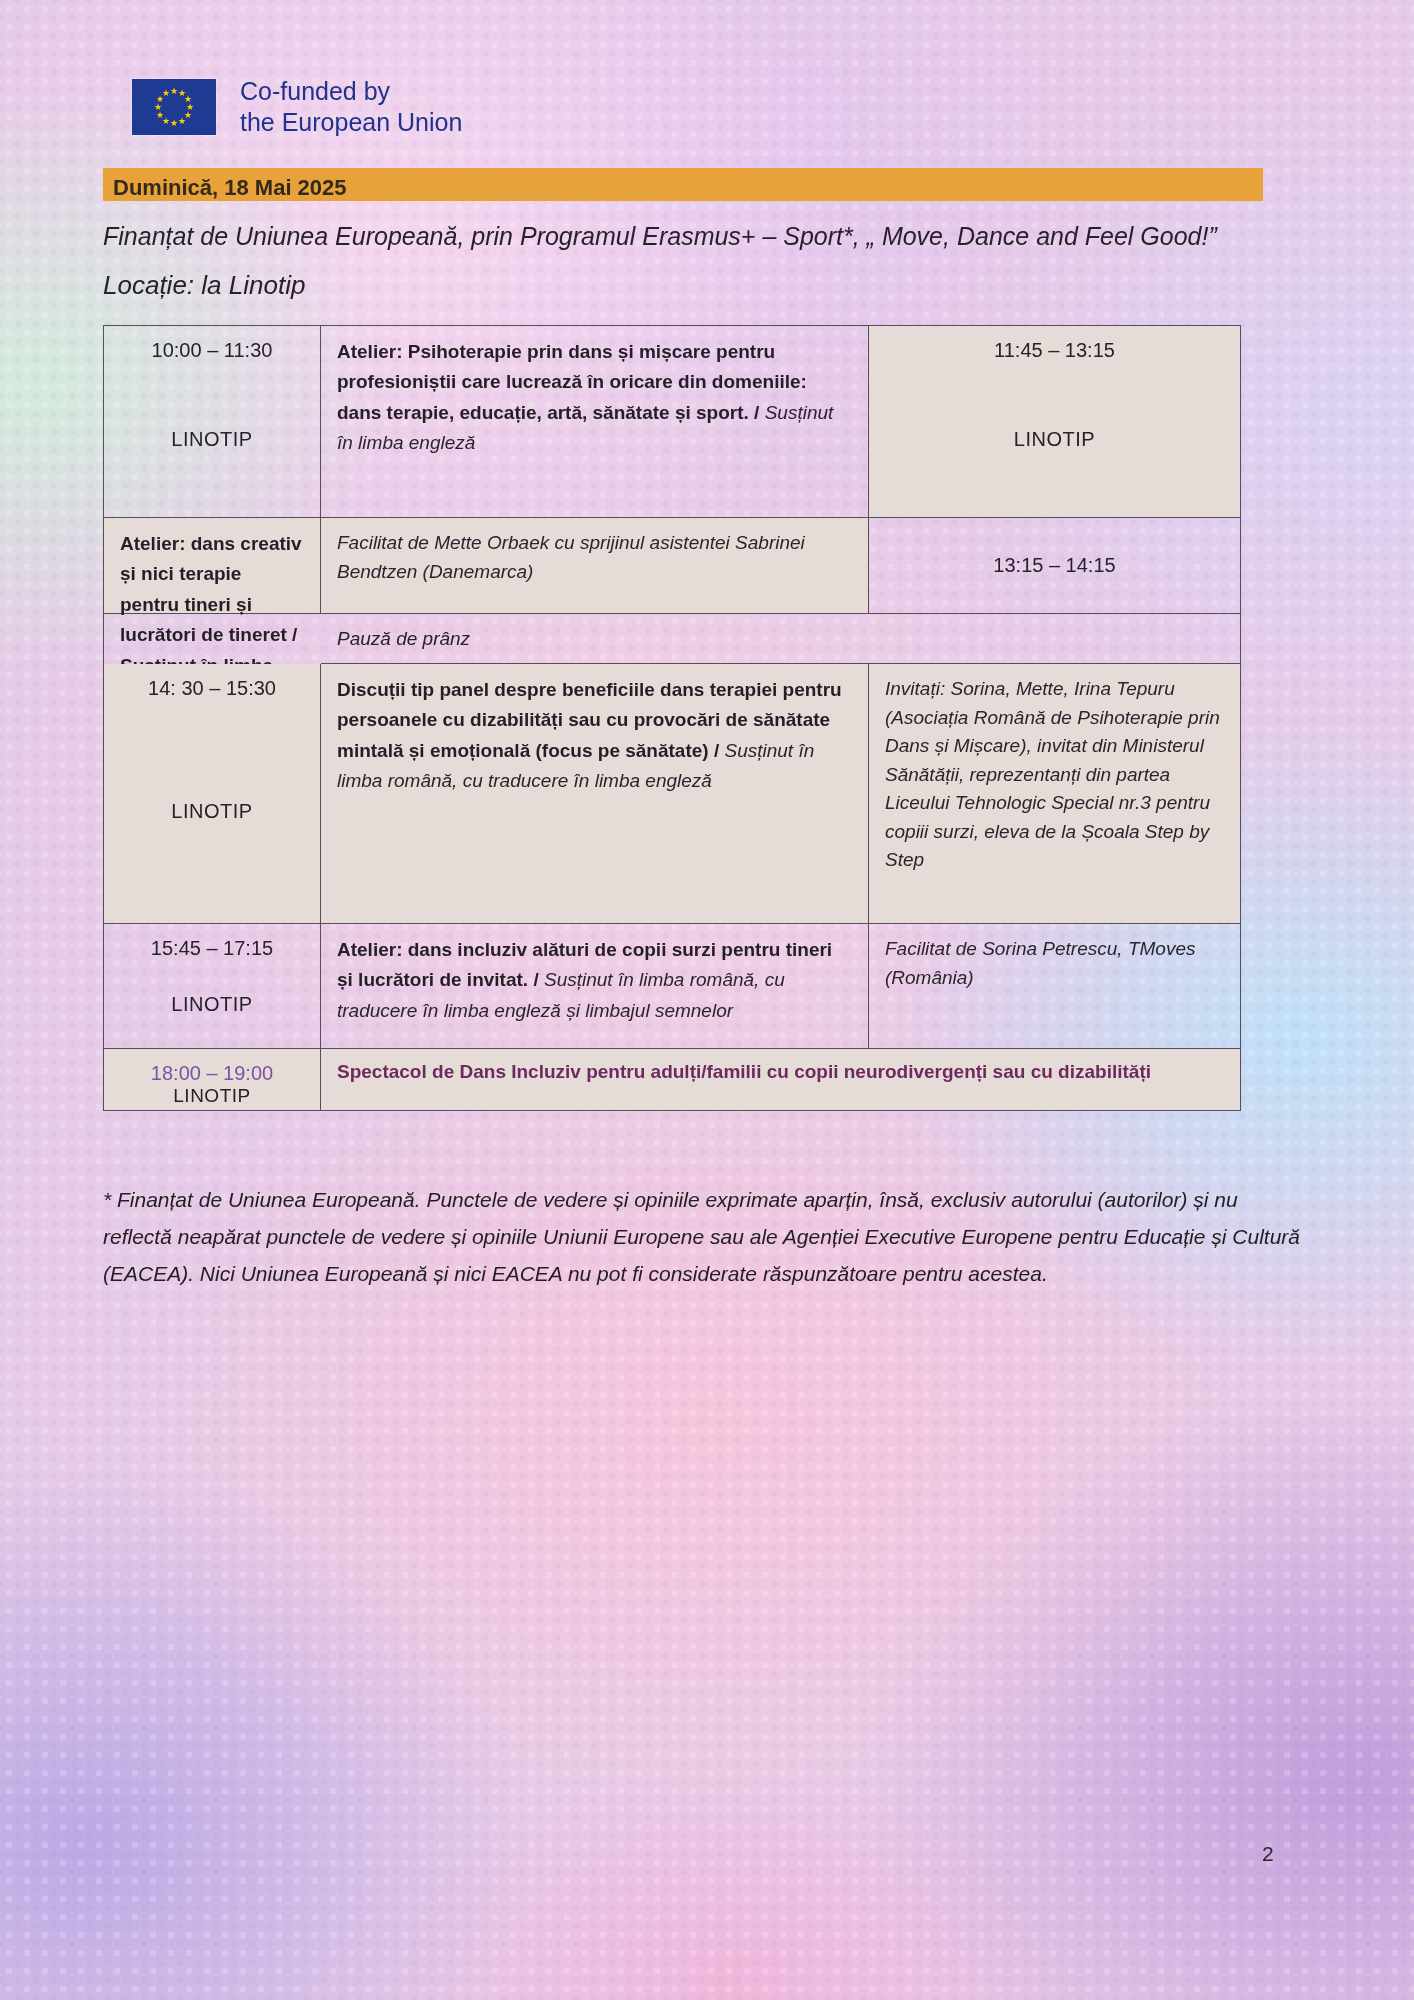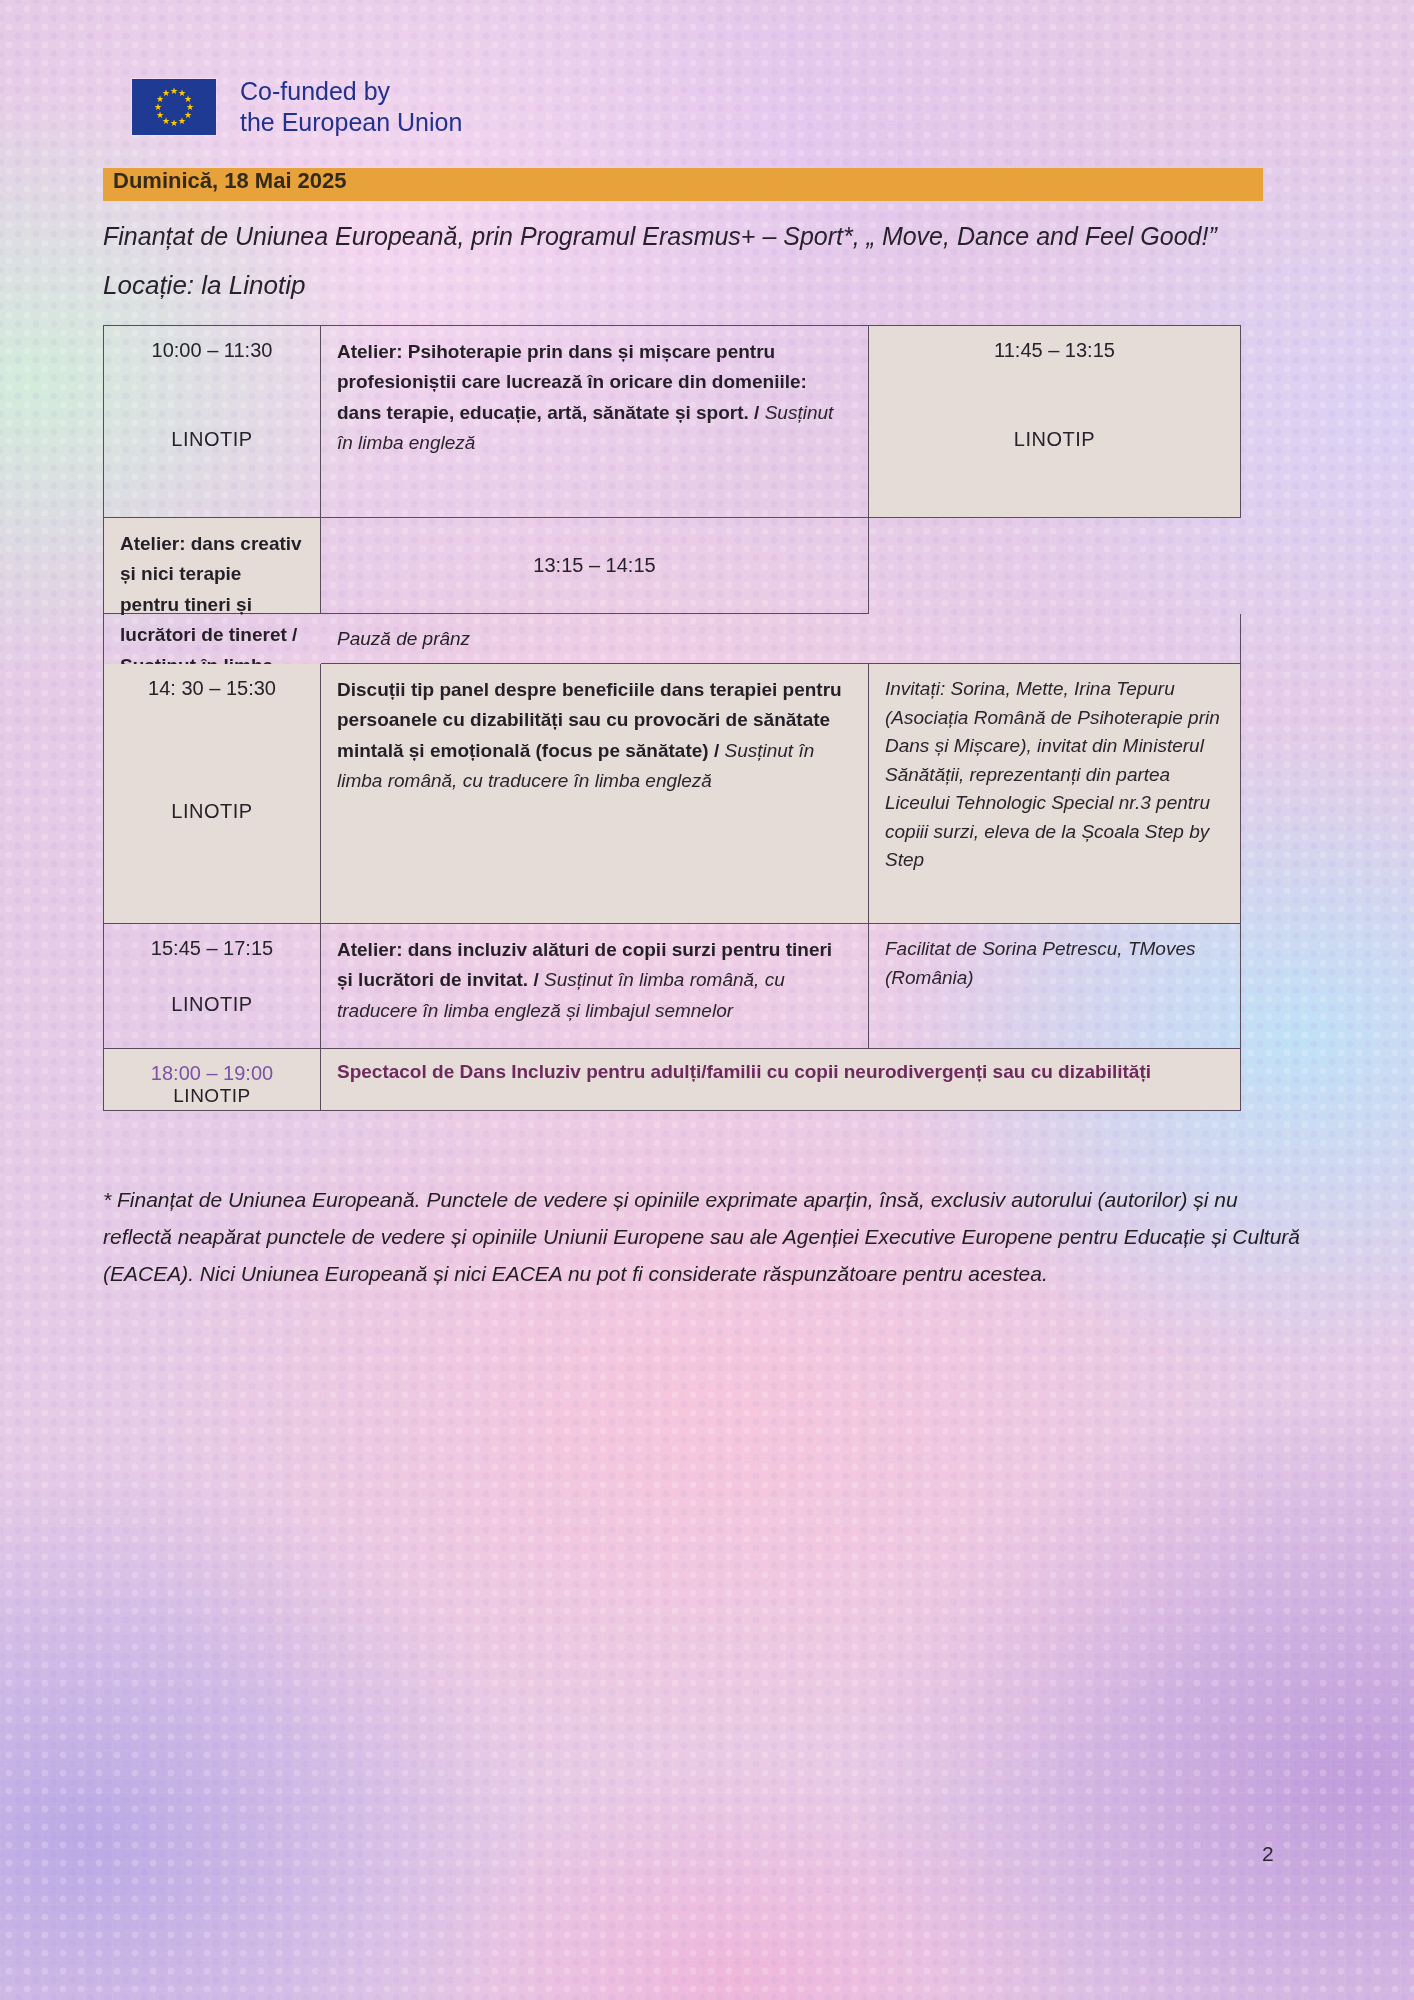--- a/index.html
+++ b/index.html
@@ -39,21 +39,21 @@
   .content { position: absolute; inset: 0; z-index: 1; }
 
   
   .eu-block { position: absolute; left: 132px; top: 76px; display: flex; align-items: center; gap: 24px; }
   .eu-flag  { display: block; box-shadow: 0 0 0 1px rgba(255,255,255,0.25); }
   .eu-text  { font-size: 25px; font-weight: normal; color: #21328e; line-height: 1.25; }
 
   
   .date-banner {
     position: absolute; left: 103px; top: 168px; width: 1160px; height: 33px;
-    background: #E8A23C; display: flex; align-items: flex-start; padding-left: 10px;
+    background: #E8A23C; display: flex; align-items: flex-end; padding-left: 10px;
   }
   .date-banner .title { font-size: 22px; font-weight: bold; color: #332a1a; }
 
   
   .funding-line  { position: absolute; left: 103px; top: 222px; width: 1200px; font-size: 25px; font-style: italic; color: #26212a; }
   .location-line { position: absolute; left: 103px; top: 270px; width: 800px;  font-size: 26px; font-style: italic; color: #26212a; }
 
   
   .schedule {
     position: absolute; left: 103px; top: 325px;
@@ -145,20 +145,23 @@
       <div class="cell c-time fill">
         <div class="time">11:45 – 13:15</div>
         <div class="venue-wrap">
             <div class="venue">LINOTIP</div>
           </div>
       </div>
       <div class="cell c-desc fill">
         <span class="desc-main">Atelier: dans creativ și nici terapie pentru tineri și lucrători de tineret / Susținut în limba engleză</span>
         <span class="desc-note"></span>
       </div>
+      <div class="cell c-fac fill">
+        <span>Facilitat de Mette Orbaek cu sprijinul asistentei Sabrinei Bendtzen (Danemarca)</span>
+      </div>
 
       <div class="cell c-time c-time-center">
         <div class="time">13:15 – 14:15</div>
       </div>
       <div class="cell c-merged c-break">
         <span>Pauză de prânz</span>
       </div>
 
       <div class="cell c-time fill">
         <div class="time">14: 30 – 15:30</div>

